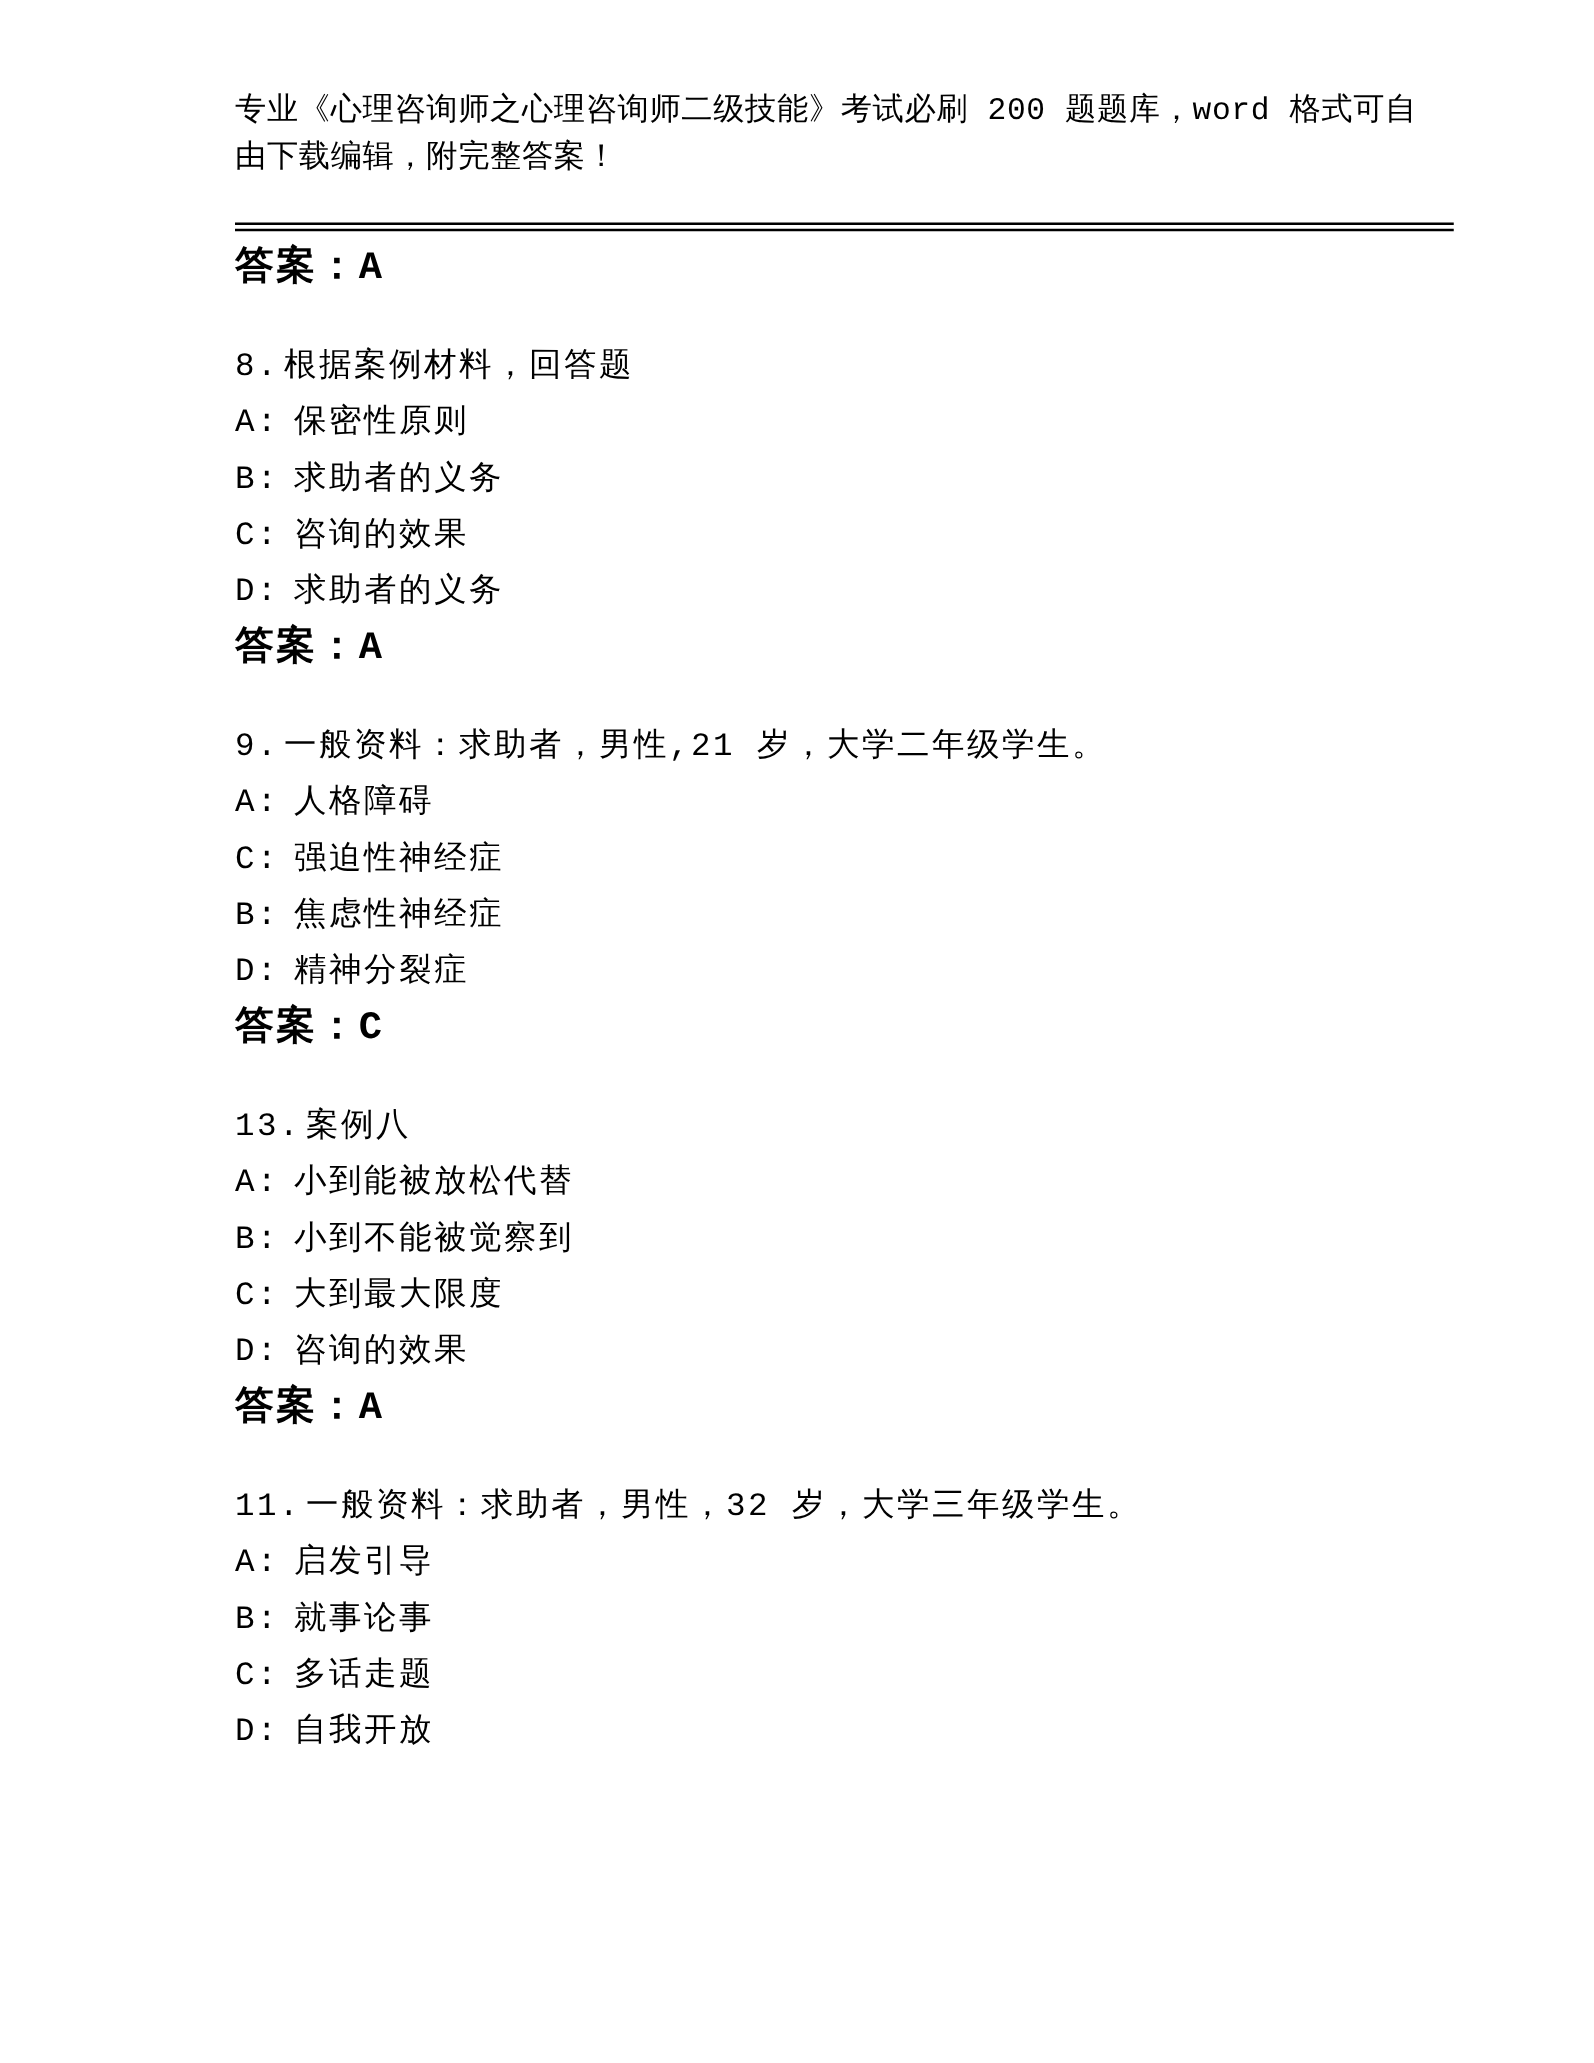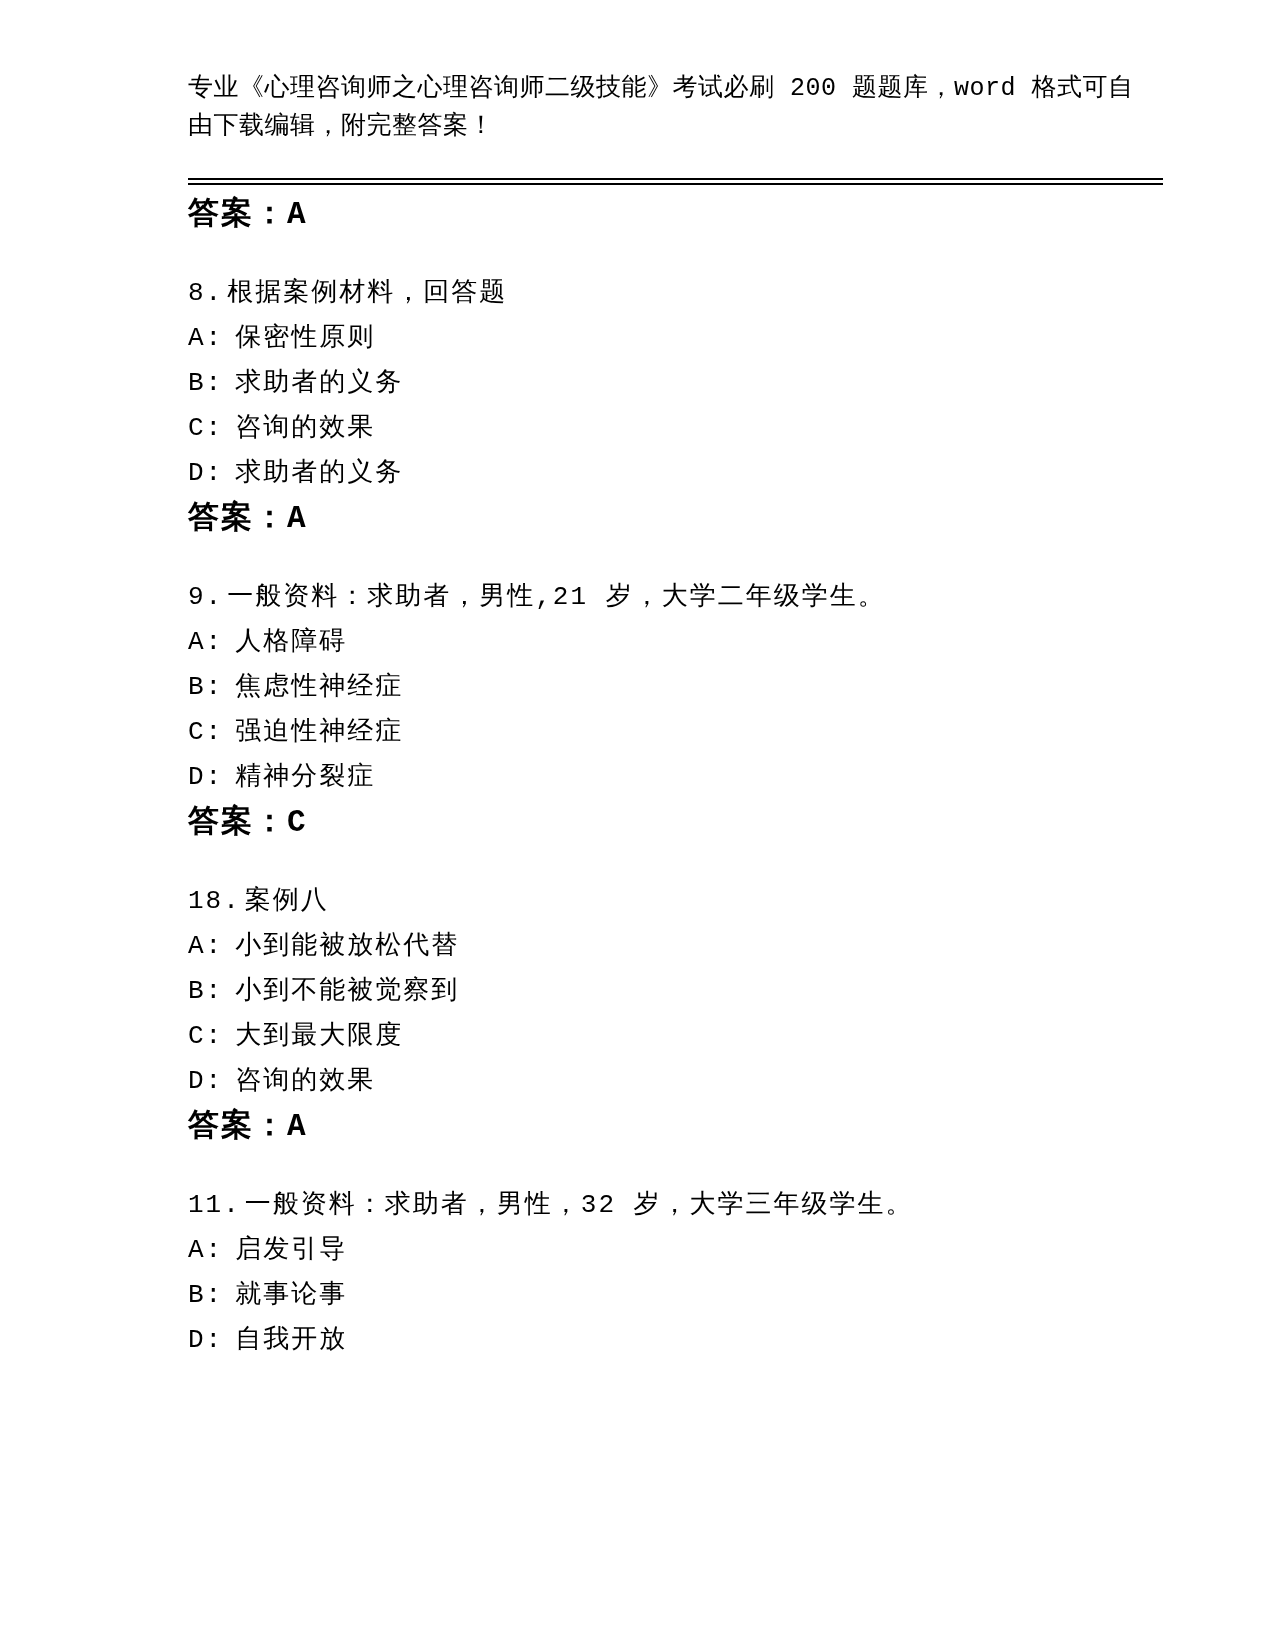--- a/index.html
+++ b/index.html
@@ -75,35 +75,36 @@
     <div class="line"><span>A:</span><span class="opt-text">保密性原则</span></div>
     <div class="line"><span>B:</span><span class="opt-text">求助者的义务</span></div>
     <div class="line"><span>C:</span><span class="opt-text">咨询的效果</span></div>
     <div class="line"><span>D:</span><span class="opt-text">求助者的义务</span></div>
     <div class="line answer">答案：A</div>
   </section>
 
   <section class="question">
     <div class="line"><span class="q-num">9.</span><span>一般资料：求助者，男性,21 岁，大学二年级学生。</span></div>
     <div class="line"><span>A:</span><span class="opt-text">人格障碍</span></div>
+    <div class="line"><span>C:</span><span class="opt-text">强迫性神经症</span></div>
     <div class="line"><span>B:</span><span class="opt-text">焦虑性神经症</span></div>
-    <div class="line"><span>C:</span><span class="opt-text">强迫性神经症</span></div>
     <div class="line"><span>D:</span><span class="opt-text">精神分裂症</span></div>
     <div class="line answer">答案：C</div>
   </section>
 
   <section class="question">
-    <div class="line"><span class="q-num">18.</span><span>案例八</span></div>
+    <div class="line"><span class="q-num">13.</span><span>案例八</span></div>
     <div class="line"><span>A:</span><span class="opt-text">小到能被放松代替</span></div>
     <div class="line"><span>B:</span><span class="opt-text">小到不能被觉察到</span></div>
     <div class="line"><span>C:</span><span class="opt-text">大到最大限度</span></div>
     <div class="line"><span>D:</span><span class="opt-text">咨询的效果</span></div>
     <div class="line answer">答案：A</div>
   </section>
 
   <section class="question">
     <div class="line"><span class="q-num">11.</span><span>一般资料：求助者，男性，32 岁，大学三年级学生。</span></div>
     <div class="line"><span>A:</span><span class="opt-text">启发引导</span></div>
     <div class="line"><span>B:</span><span class="opt-text">就事论事</span></div>
+    <div class="line"><span>C:</span><span class="opt-text">多话走题</span></div>
     <div class="line"><span>D:</span><span class="opt-text">自我开放</span></div>
   </section>
 
 </div>
 
 </body></html>

